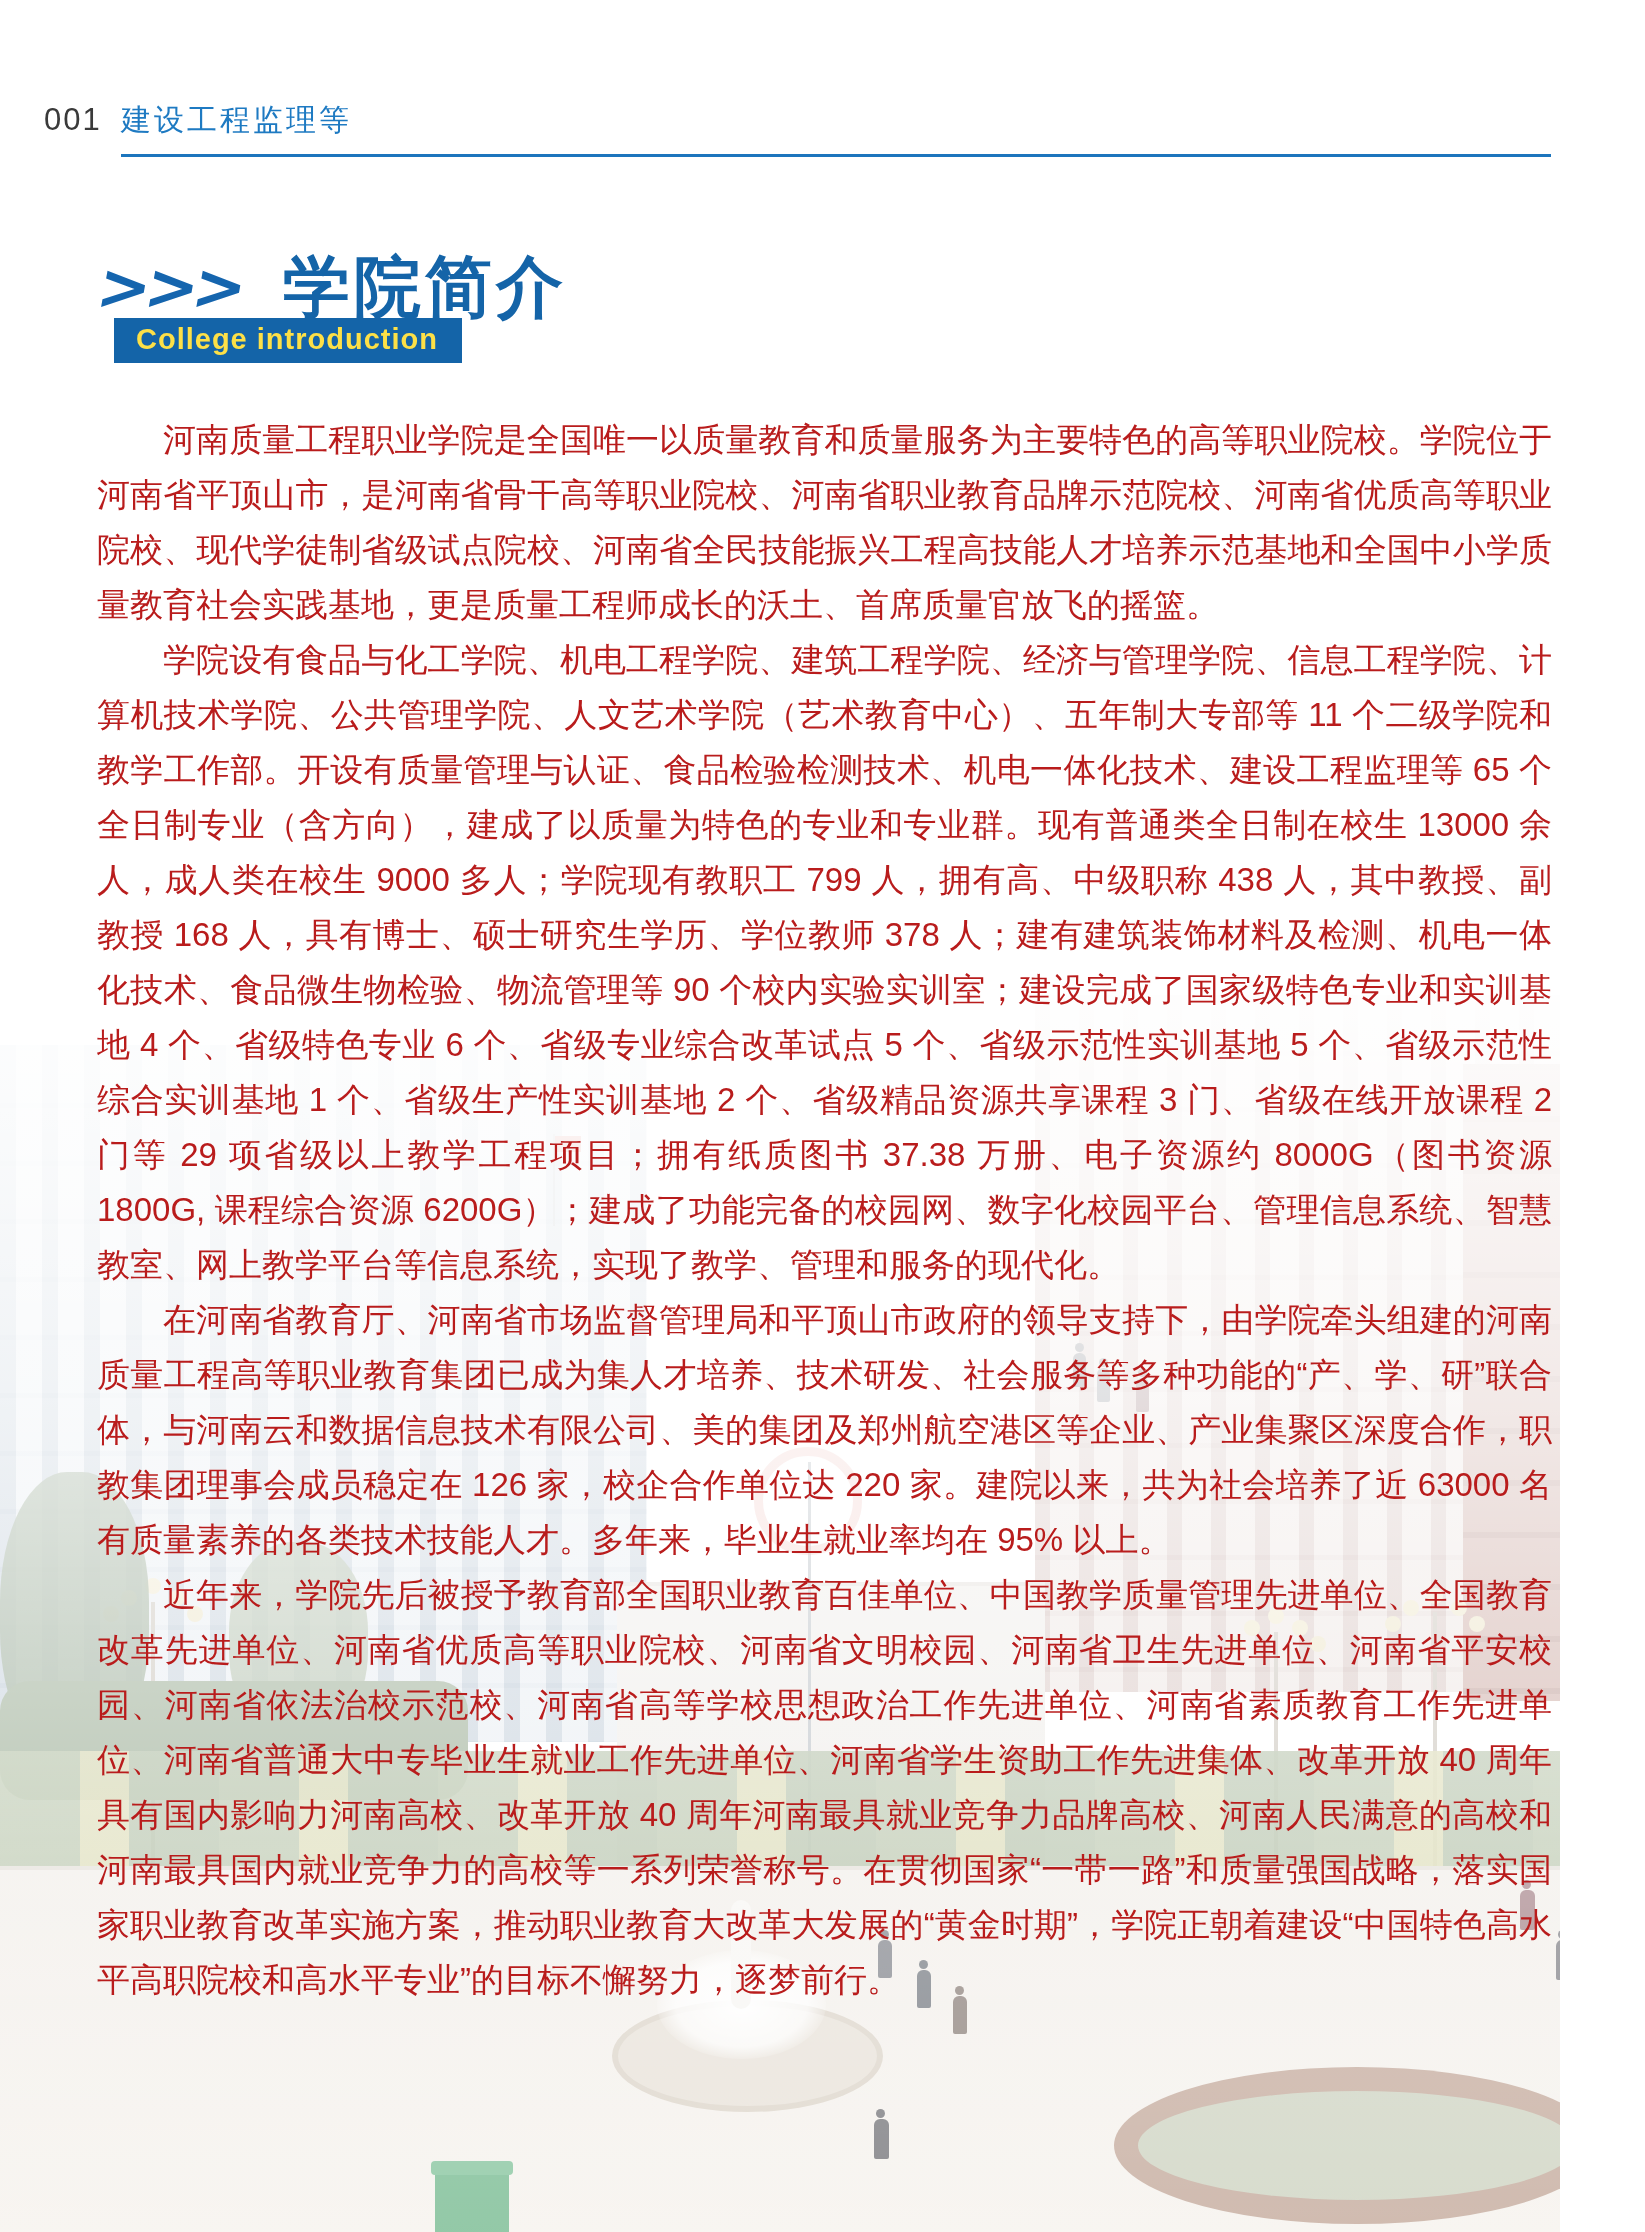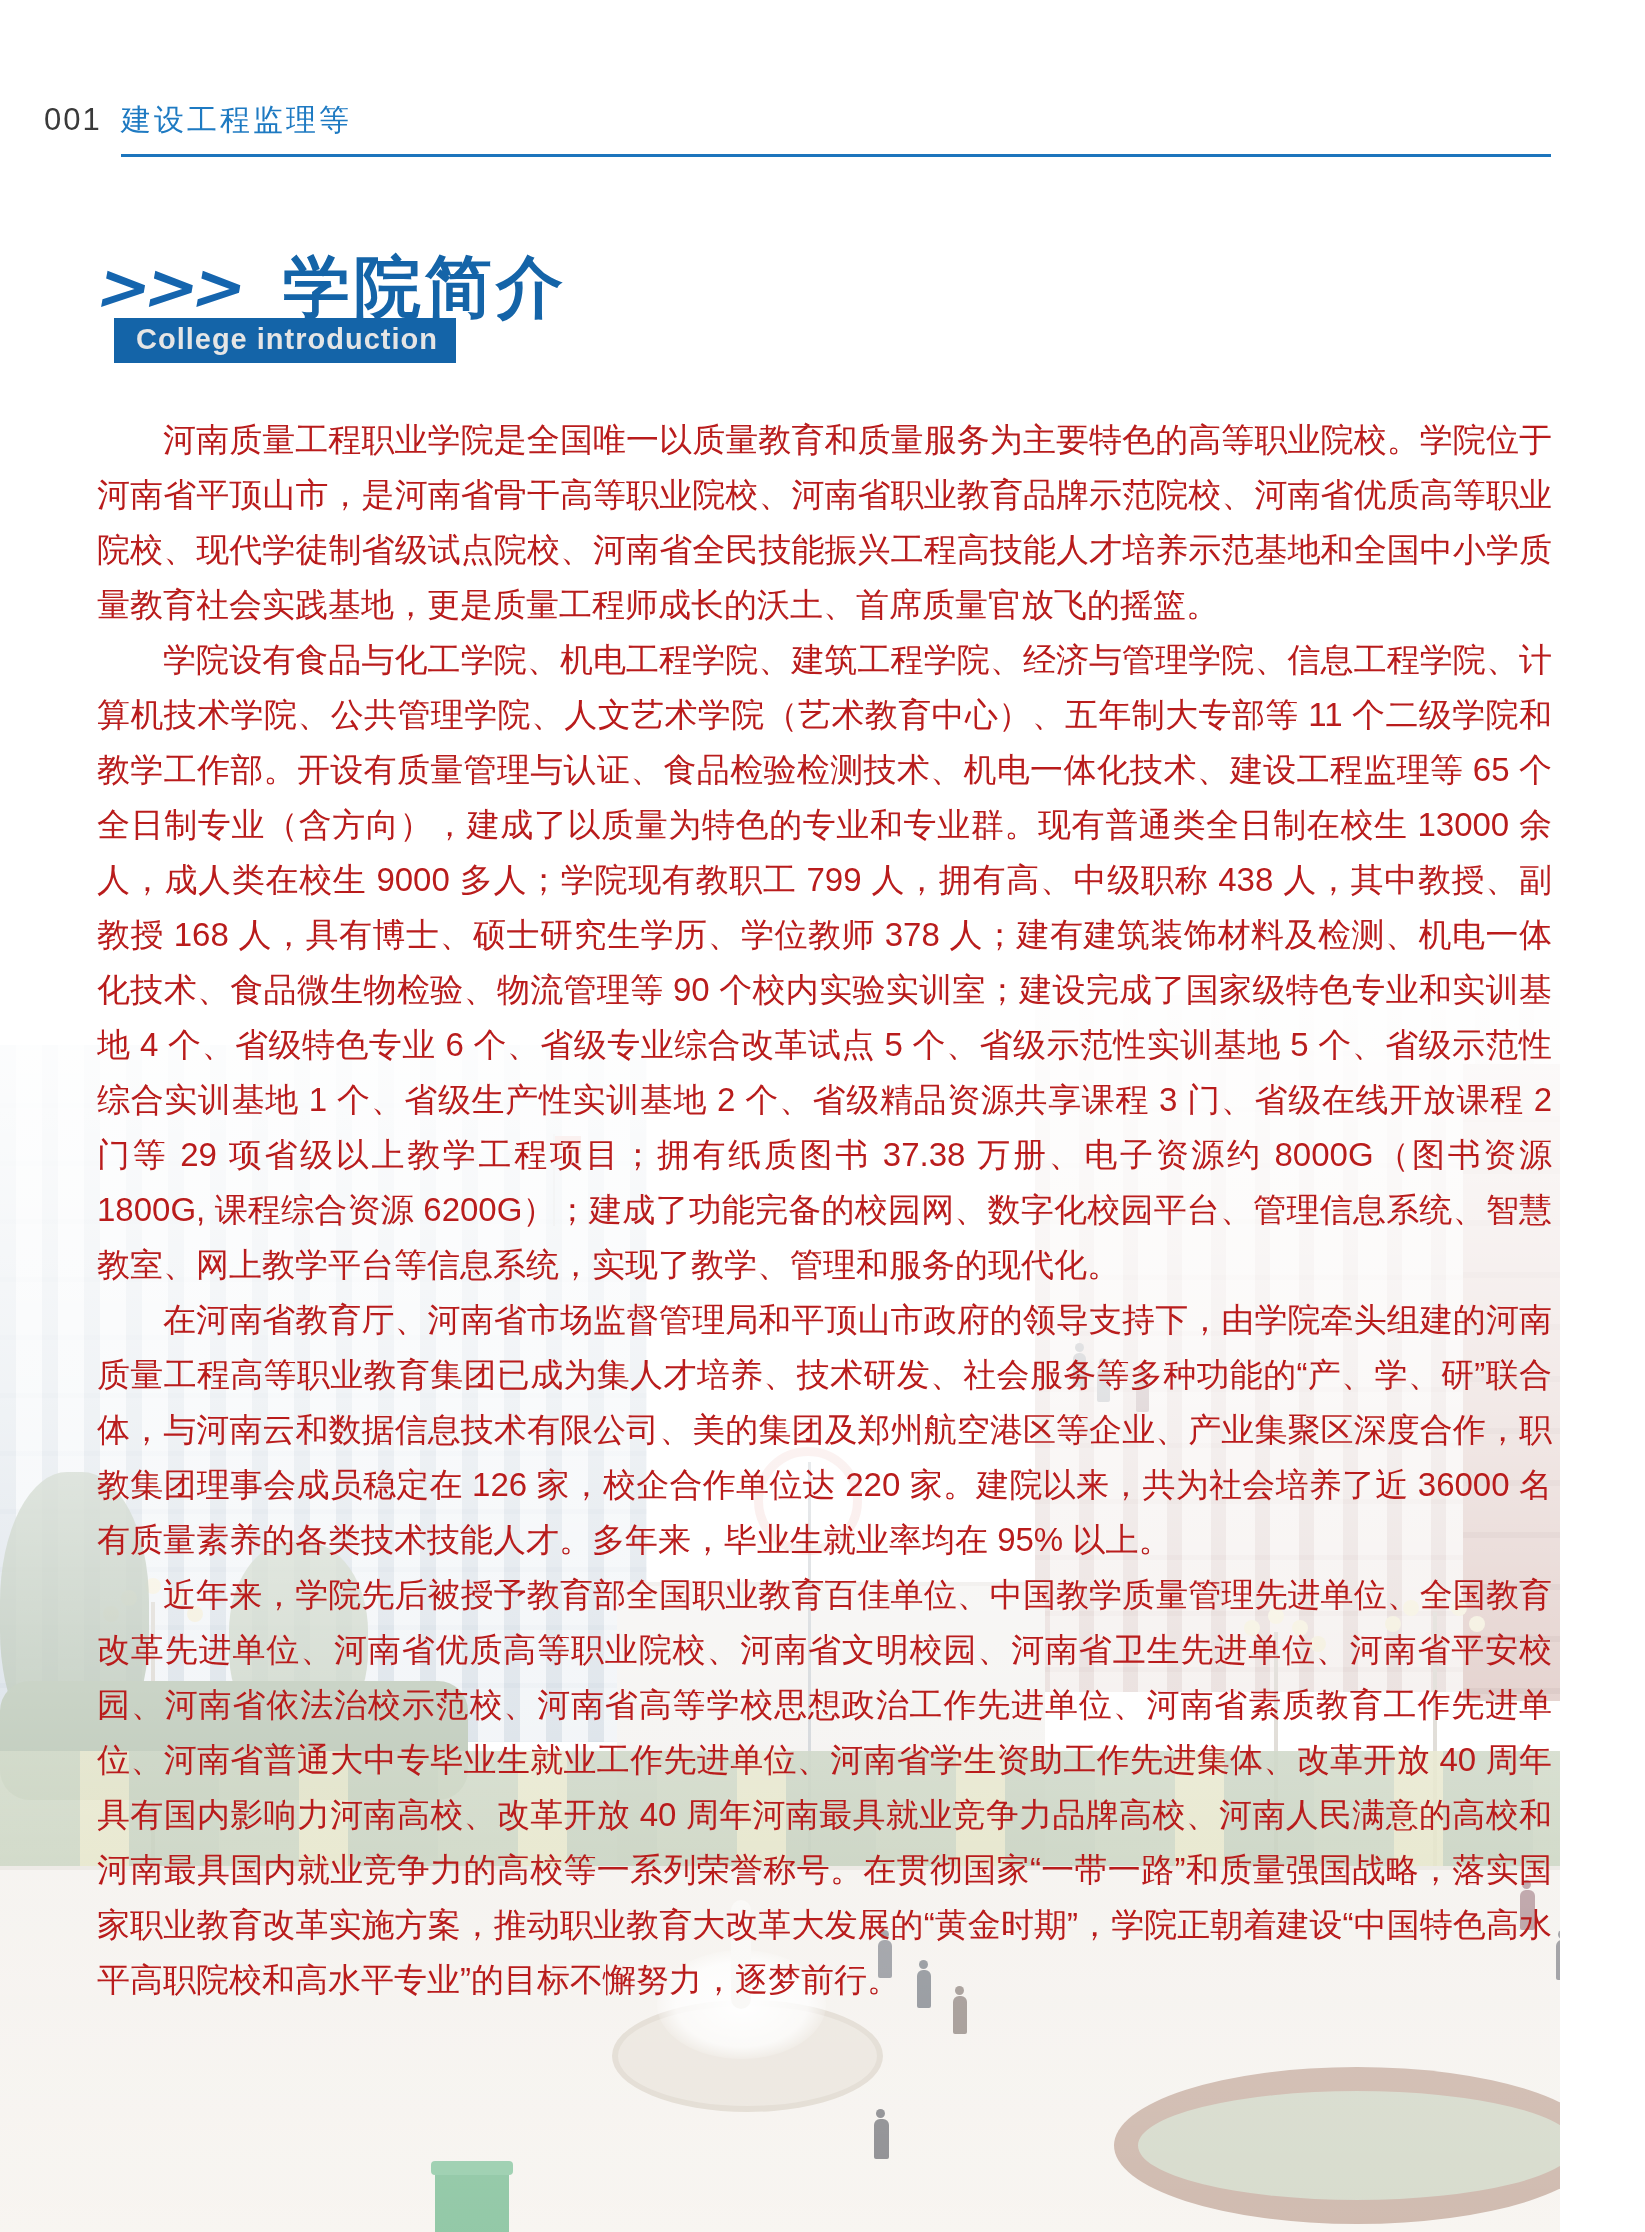--- a/index.html
+++ b/index.html
@@ -67,22 +67,22 @@
   .chrome{position:relative;z-index:1;}
   .pagenum{position:absolute;left:44px;top:102px;font-size:31px;color:#3a3a3a;letter-spacing:2px;}
   .header-title{position:absolute;left:121px;top:100px;font-size:30px;color:#1e7ac2;font-weight:500;letter-spacing:3px;}
   .header-rule{position:absolute;left:121px;top:154px;width:1430px;height:3px;background:#1c75bd;}
 
   .titleblock{position:absolute;left:98px;top:237px;display:flex;align-items:center;gap:26px;}
   .chevrons{font-size:64px;font-weight:900;color:#1565ae;letter-spacing:-6px;
     transform:skewX(-10deg);line-height:1;font-family:"DejaVu Sans",sans-serif;}
   .h-title{margin:16px;font-size:67px;font-weight:700;color:#1464a8;letter-spacing:4px;line-height:1;
     font-family:"DejaVu Serif","Liberation Serif",serif;}
-  .badge{position:absolute;left:114px;top:318px;background:#1464a8;color:#e5e5e5;
-    font-size:29px;font-weight:700;padding:5px 18px 7px 22px;letter-spacing:1px;}
+  .badge{position:absolute;left:114px;top:318px;background:#1464a8;color:#fde047;
+    font-size:29px;font-weight:700;padding:5px 24px 7px 22px;letter-spacing:1px;}
 
   .bodytext{position:absolute;left:97px;top:412px;width:1455px;font-size:33px;line-height:55px;
     color:#b91c1c;text-align:justify;}
   .bodytext p{margin:0;text-indent:2em;}
 </style>
 </head>
 <body>
 
 <div class="page">
 
@@ -134,19 +134,19 @@
 
     <div class="titleblock">
       <span class="chevrons">&gt;&gt;&gt;</span>
       <h1 class="h-title">学院简介</h1>
     </div>
     <div class="badge">College introduction</div>
 
     <main class="bodytext">
       <p>河南质量工程职业学院是全国唯一以质量教育和质量服务为主要特色的高等职业院校。学院位于河南省平顶山市，是河南省骨干高等职业院校、河南省职业教育品牌示范院校、河南省优质高等职业院校、现代学徒制省级试点院校、河南省全民技能振兴工程高技能人才培养示范基地和全国中小学质量教育社会实践基地，更是质量工程师成长的沃土、首席质量官放飞的摇篮。</p>
       <p>学院设有食品与化工学院、机电工程学院、建筑工程学院、经济与管理学院、信息工程学院、计算机技术学院、公共管理学院、人文艺术学院（艺术教育中心）、五年制大专部等 11 个二级学院和教学工作部。开设有质量管理与认证、食品检验检测技术、机电一体化技术、建设工程监理等 65 个全日制专业（含方向），建成了以质量为特色的专业和专业群。现有普通类全日制在校生 13000 余人，成人类在校生 9000 多人；学院现有教职工 799 人，拥有高、中级职称 438 人，其中教授、副教授 168 人，具有博士、硕士研究生学历、学位教师 378 人；建有建筑装饰材料及检测、机电一体化技术、食品微生物检验、物流管理等 90 个校内实验实训室；建设完成了国家级特色专业和实训基地 4 个、省级特色专业 6 个、省级专业综合改革试点 5 个、省级示范性实训基地 5 个、省级示范性综合实训基地 1 个、省级生产性实训基地 2 个、省级精品资源共享课程 3 门、省级在线开放课程 2 门等 29 项省级以上教学工程项目；拥有纸质图书 37.38 万册、电子资源约 8000G（图书资源 1800G, 课程综合资源 6200G）；建成了功能完备的校园网、数字化校园平台、管理信息系统、智慧教室、网上教学平台等信息系统，实现了教学、管理和服务的现代化。</p>
-      <p>在河南省教育厅、河南省市场监督管理局和平顶山市政府的领导支持下，由学院牵头组建的河南质量工程高等职业教育集团已成为集人才培养、技术研发、社会服务等多种功能的“产、学、研”联合体，与河南云和数据信息技术有限公司、美的集团及郑州航空港区等企业、产业集聚区深度合作，职教集团理事会成员稳定在 126 家，校企合作单位达 220 家。建院以来，共为社会培养了近 36000 名有质量素养的各类技术技能人才。多年来，毕业生就业率均在 95% 以上。</p>
+      <p>在河南省教育厅、河南省市场监督管理局和平顶山市政府的领导支持下，由学院牵头组建的河南质量工程高等职业教育集团已成为集人才培养、技术研发、社会服务等多种功能的“产、学、研”联合体，与河南云和数据信息技术有限公司、美的集团及郑州航空港区等企业、产业集聚区深度合作，职教集团理事会成员稳定在 126 家，校企合作单位达 220 家。建院以来，共为社会培养了近 63000 名有质量素养的各类技术技能人才。多年来，毕业生就业率均在 95% 以上。</p>
       <p>近年来，学院先后被授予教育部全国职业教育百佳单位、中国教学质量管理先进单位、全国教育改革先进单位、河南省优质高等职业院校、河南省文明校园、河南省卫生先进单位、河南省平安校园、河南省依法治校示范校、河南省高等学校思想政治工作先进单位、河南省素质教育工作先进单位、河南省普通大中专毕业生就业工作先进单位、河南省学生资助工作先进集体、改革开放 40 周年具有国内影响力河南高校、改革开放 40 周年河南最具就业竞争力品牌高校、河南人民满意的高校和河南最具国内就业竞争力的高校等一系列荣誉称号。在贯彻国家“一带一路”和质量强国战略，落实国家职业教育改革实施方案，推动职业教育大改革大发展的“黄金时期”，学院正朝着建设“中国特色高水平高职院校和高水平专业”的目标不懈努力，逐梦前行。</p>
     </main>
   </div>
 
 </div>
 
 
 </body></html>

